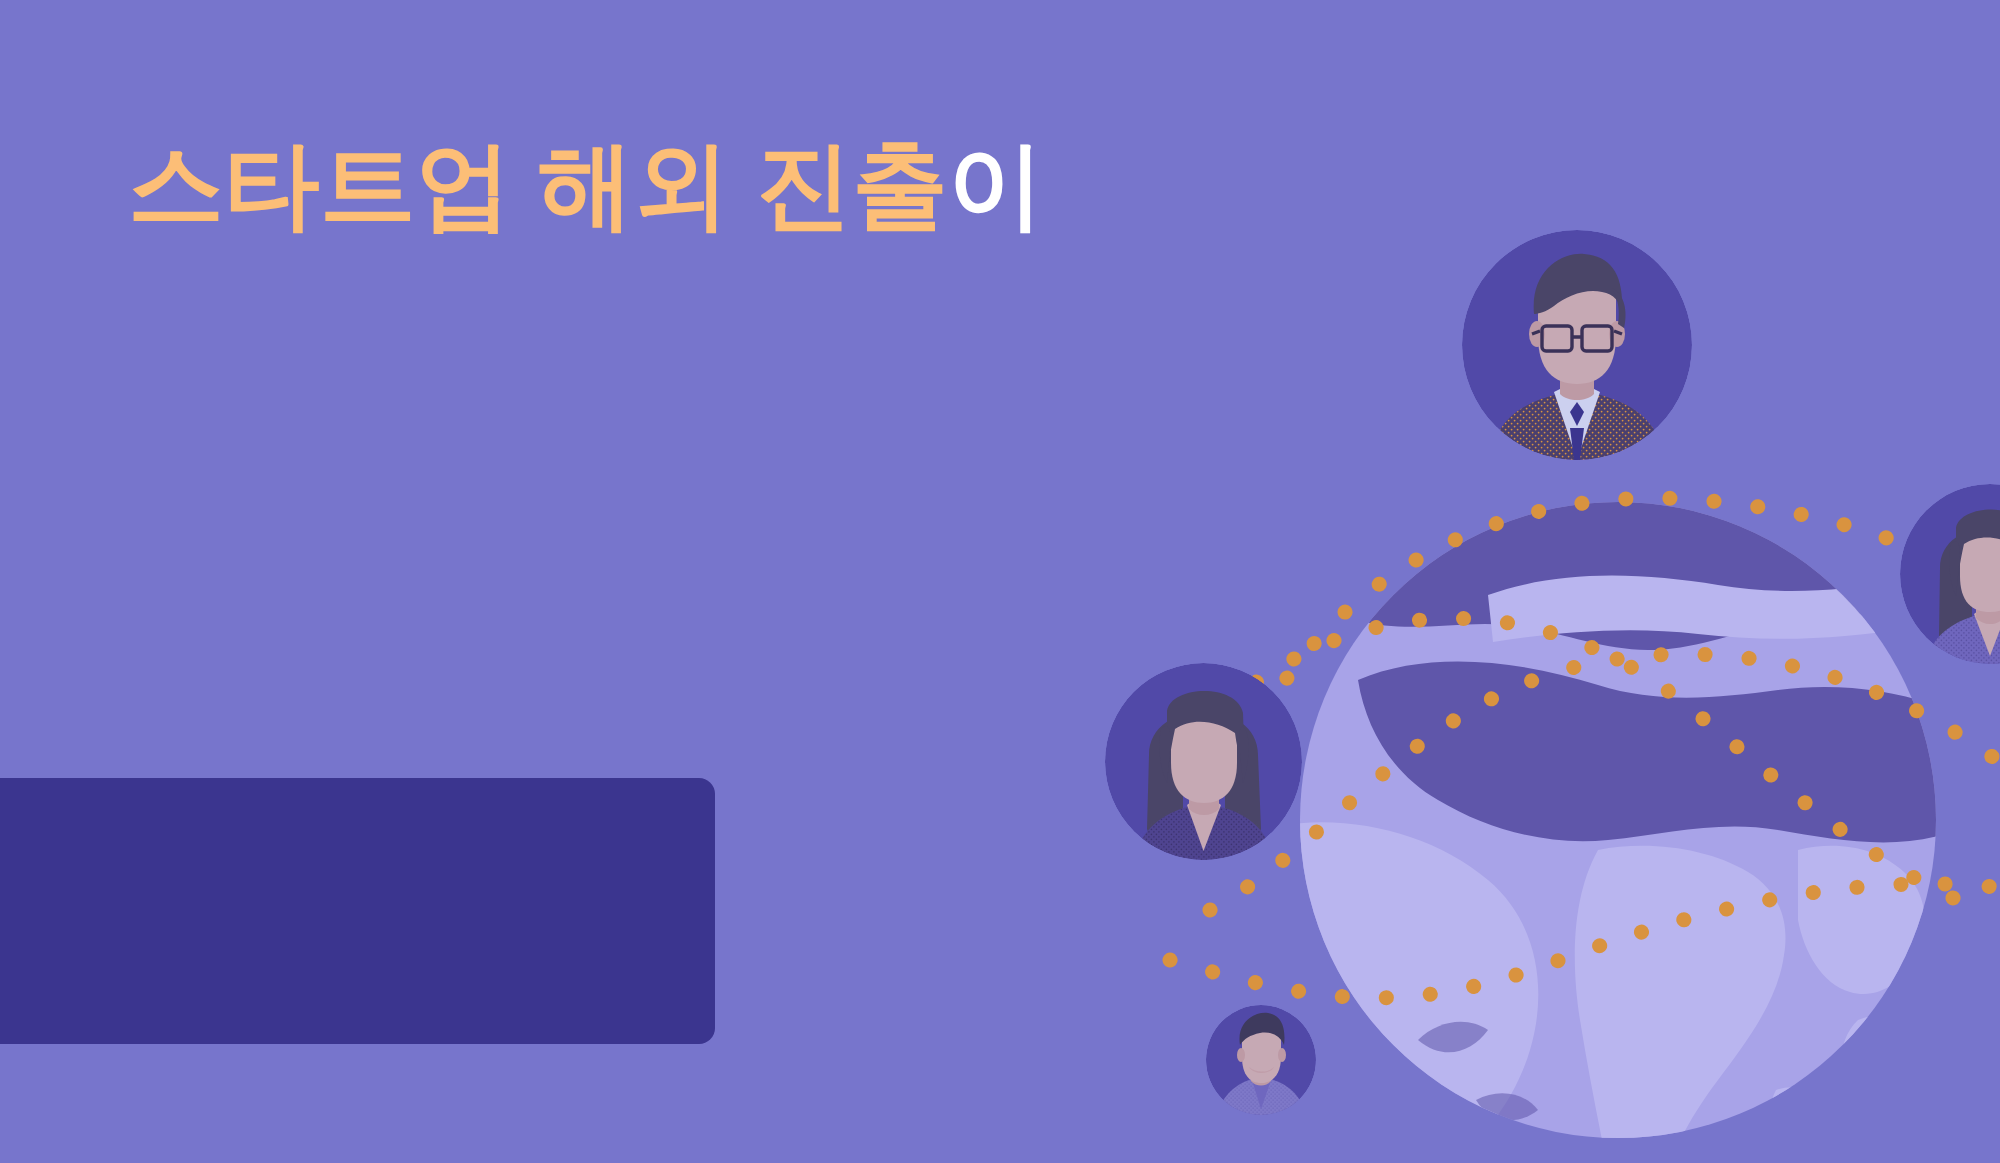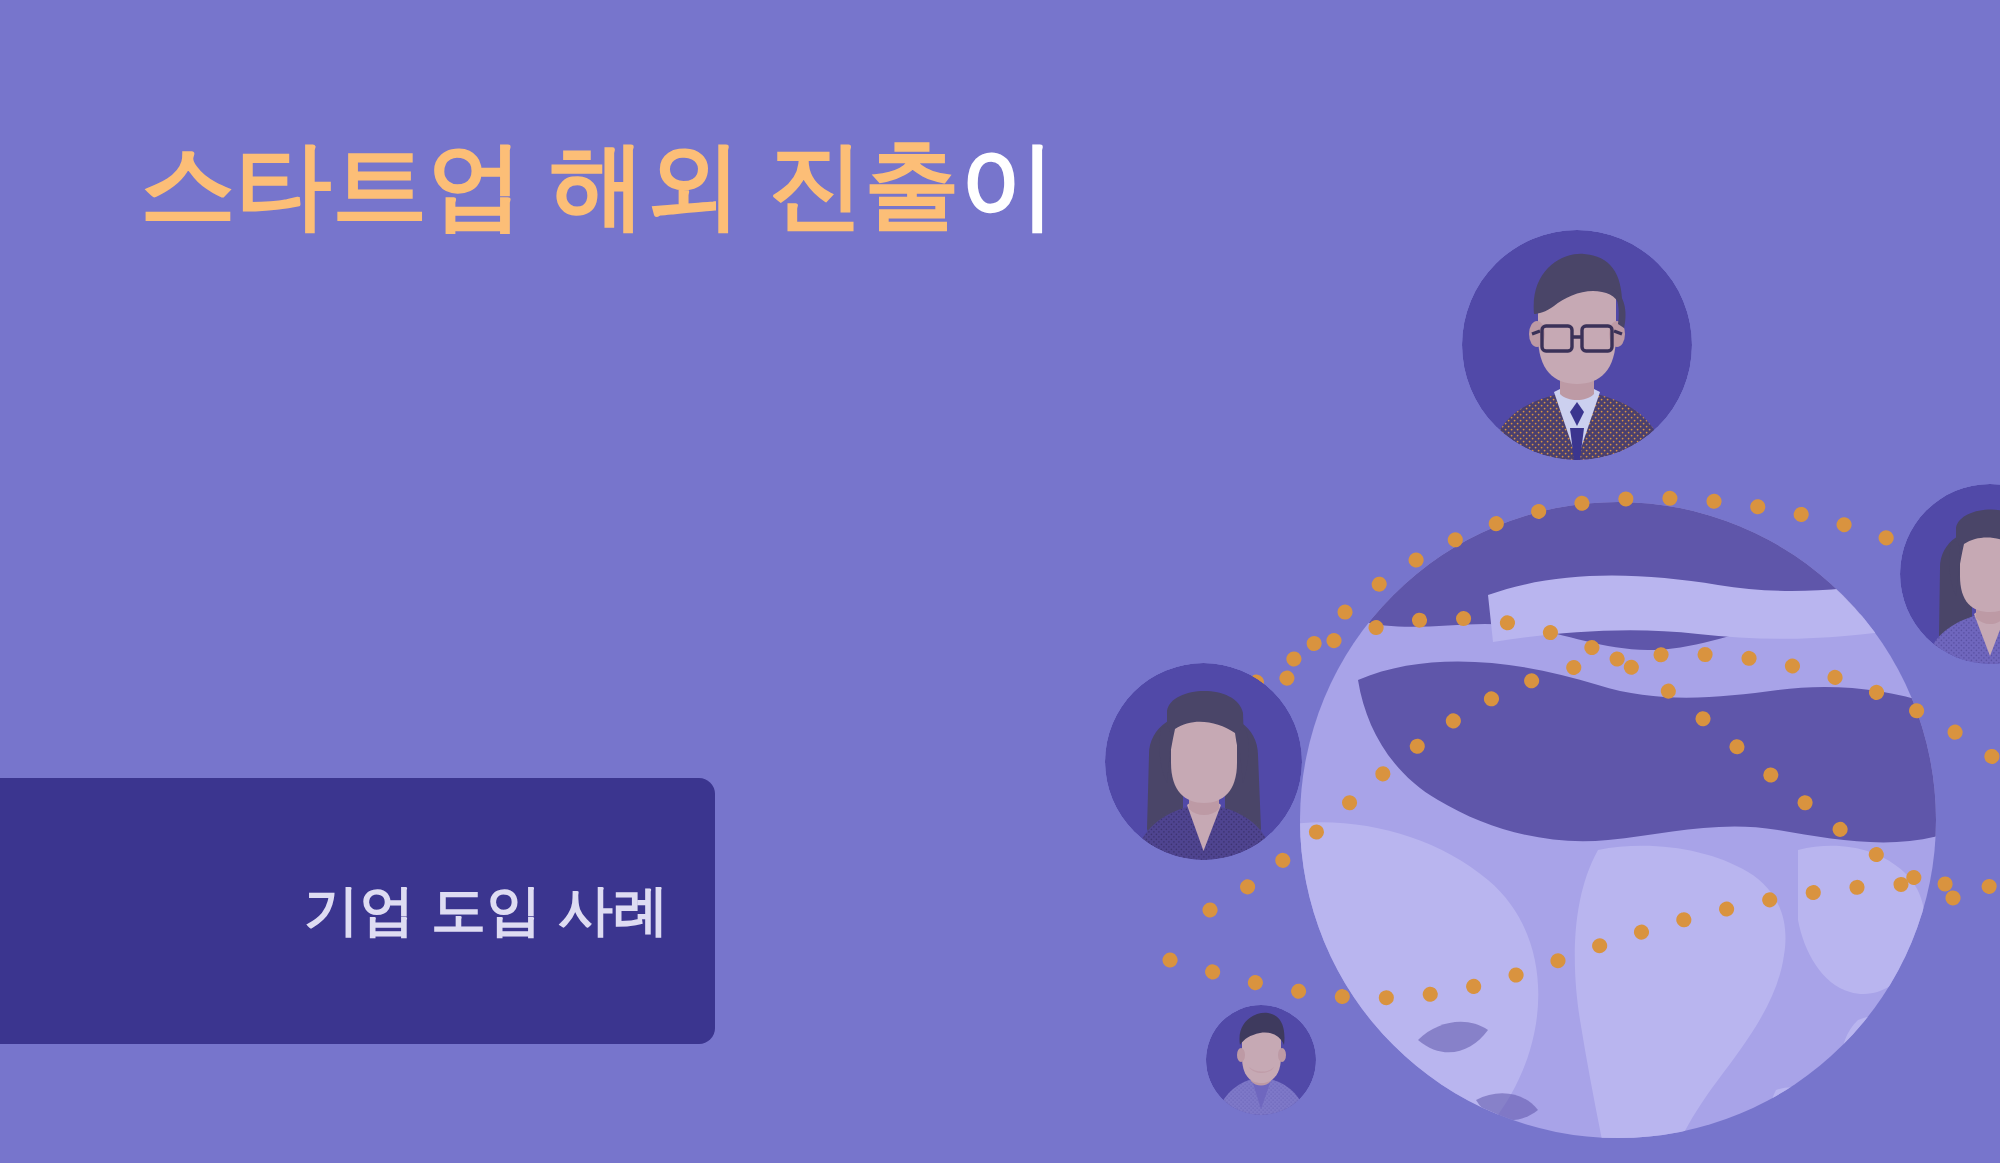--- a/index.html
+++ b/index.html
@@ -12,21 +12,21 @@
     width: 2000px;
     height: 1163px;
     overflow: hidden;
     background: #7775cc;
     font-family: "Liberation Sans", "DejaVu Sans", sans-serif;
   }
 
   
   .headline {
     position: absolute;
-    left: 140px;
+    left: 128px;
     top: 122px;
     z-index: 40;
     line-height: 1.32;
     letter-spacing: -0.01em;
     text-align: right;
   }
   .headline .line {
     white-space: nowrap;
     font-size: 96px;
     font-weight: 700;
@@ -313,16 +313,15 @@
         <path d="M 43 62 C 50 68 62 68 68 62 C 64 70 48 70 43 62 Z" fill="#bd9aa5" opacity="0.75"></path>
       </g>
     </svg>
   </div>
 
   <div class="headline">
     <div class="line"><span class="hl-accent">스타트업 해외 진출</span><span class="hl-white">이</span></div>
   </div>
 
   <div class="badge-box">
-    <div class="badge-line">기업 도입 사례</div>
   </div>
 
 </div>
 
 </body></html>

